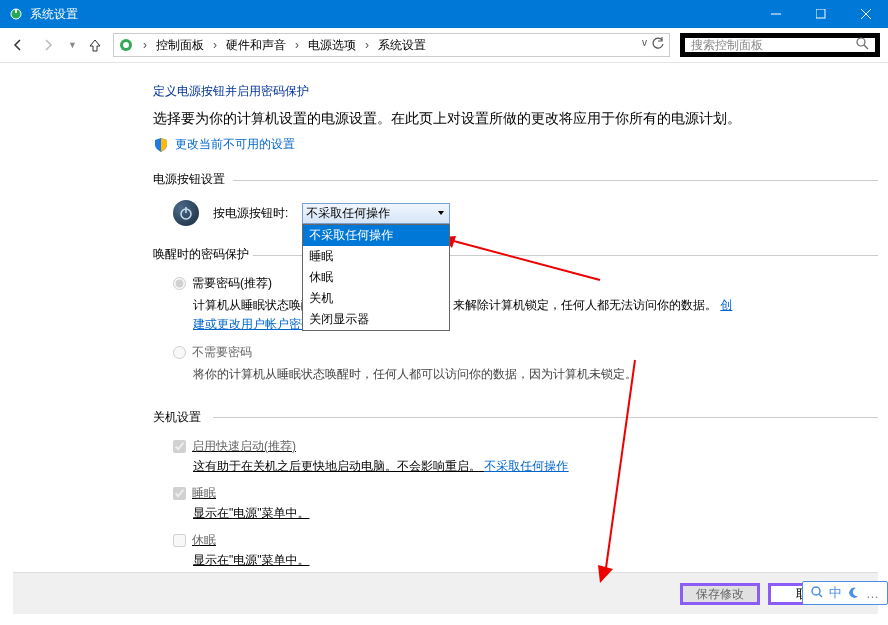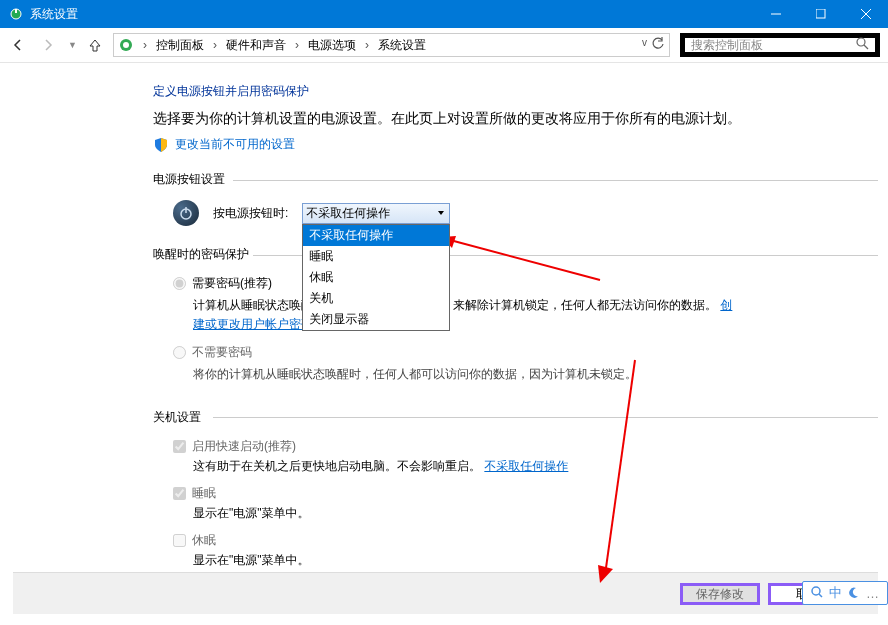--- a/index.html
+++ b/index.html
@@ -39,21 +39,21 @@
 .dropdown-list .dl-item.selected{background:#0078d7;color:#fff;}
 .radio-group{margin-left:20px;margin-bottom:20px;}
 .radio-item{margin-bottom:6px;}
 .radio-label{color:#666;display:flex;align-items:center;gap:6px;}
 .radio-label input{margin:0;}
 .radio-active .radio-label{color:#000;}
 .radio-desc{margin-left:20px;margin-top:4px;color:#000;font-size:12px;line-height:1.6;width:550px;}
 .radio-desc.dim{color:#444;}
 .link{color:#0066cc;text-decoration:underline;cursor:pointer;}
 .checkbox-group{margin-left:20px;}
-.checkbox-item{margin-bottom:10px;}
+.checkbox-item{margin-bottom:10px;text-decoration:underline;}
 .checkbox-label{display:flex;align-items:center;gap:6px;color:#666;}
 .checkbox-label input{margin:0;}
 .checkbox-desc{margin-left:20px;margin-top:3px;font-size:12px;}
 .footer{position:absolute;left:13px;right:10px;bottom:11px;height:42px;border-top:1px solid #ddd;background:#f0f0f0;display:flex;align-items:center;justify-content:flex-end;gap:8px;padding-right:30px;}
 .footer button{width:80px;height:22px;border:3px solid #8b5cf6;background:#e1e1e1;font-size:12px;cursor:pointer;}
 .footer button:disabled{color:#666;}
 .footer button.cancel{background:#fff;}
 .red-arrow{position:absolute;pointer-events:none;}
 .ime-widget{position:absolute;right:0;bottom:20px;background:#fff;border:1px solid #4a90e2;padding:2px 8px;display:flex;align-items:center;gap:6px;font-size:13px;color:#4a90e2;border-radius:2px;}
 </style>

